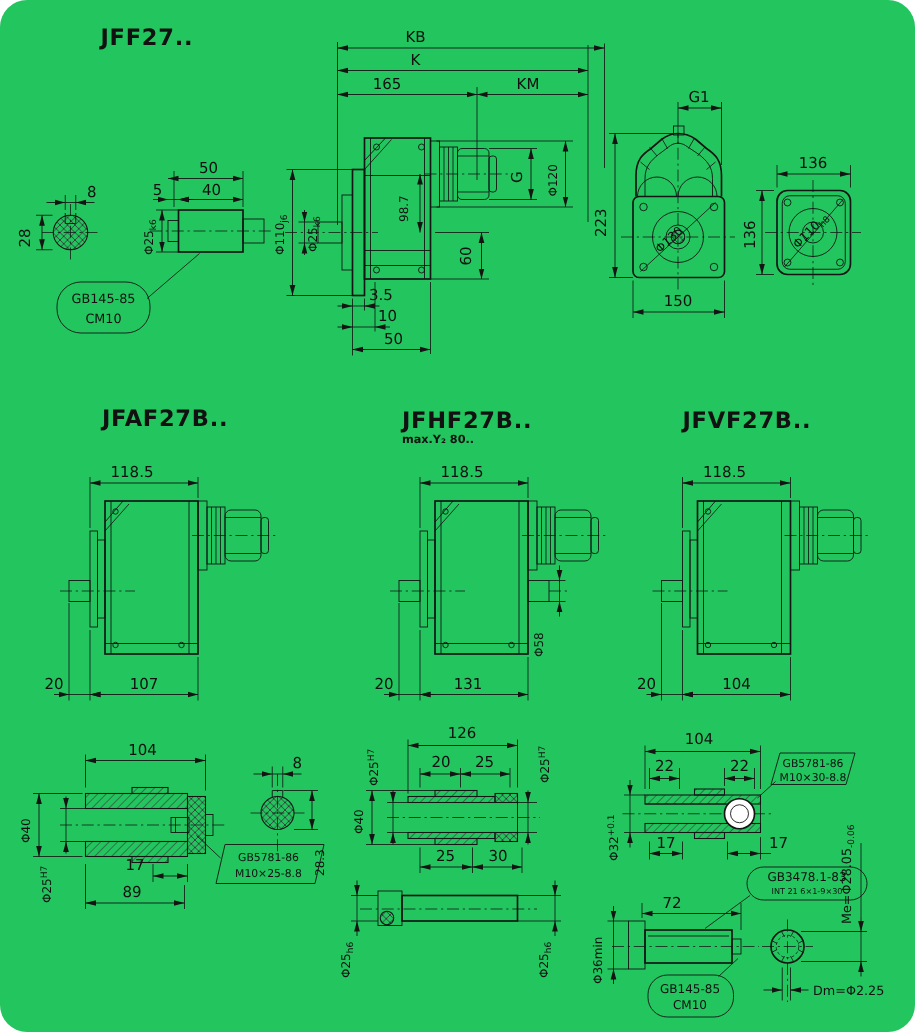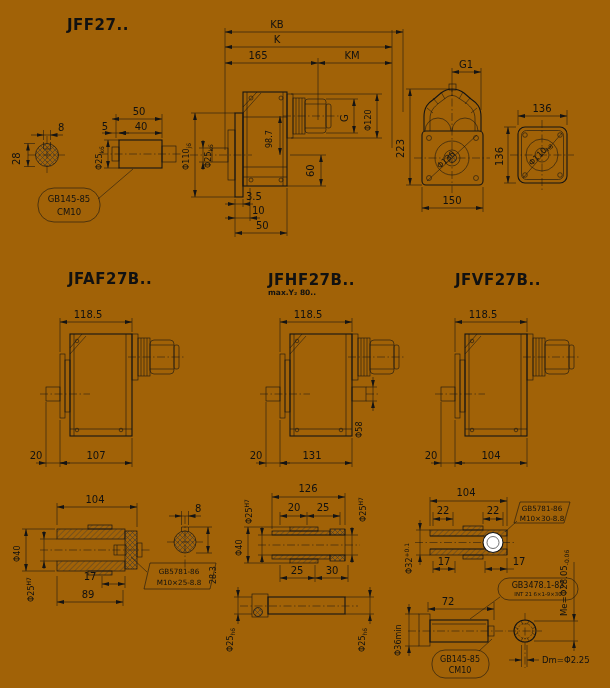--- a/index.html
+++ b/index.html
@@ -1,16 +1,16 @@
 <!DOCTYPE html>
 <html><head>
 <meta charset="utf-8">
 <style>
   html,body{margin:0;padding:0;background:#fff;}
-  #canvas{position:relative;width:610px;height:688px;background:#a16207;overflow:hidden;}
+  #canvas{position:relative;width:610px;height:688px;background:#22c55e;overflow:hidden;border-radius:18px;}
   svg{position:absolute;left:0;top:0;}
   svg text{font-family:"DejaVu Sans","Liberation Sans",sans-serif;fill:#111;}
   .dt{font-size:10px;}
   .dt8{font-size:8px;}
   .dt7{font-size:7.2px;}
   .dt55{font-size:5.4px;}
   .dt85{font-size:8.5px;}
   .ttl{font-size:15px;font-weight:bold;letter-spacing:0.5px;}
   .sub{font-size:7.5px;font-weight:bold;}
   .mid{text-anchor:middle;}

